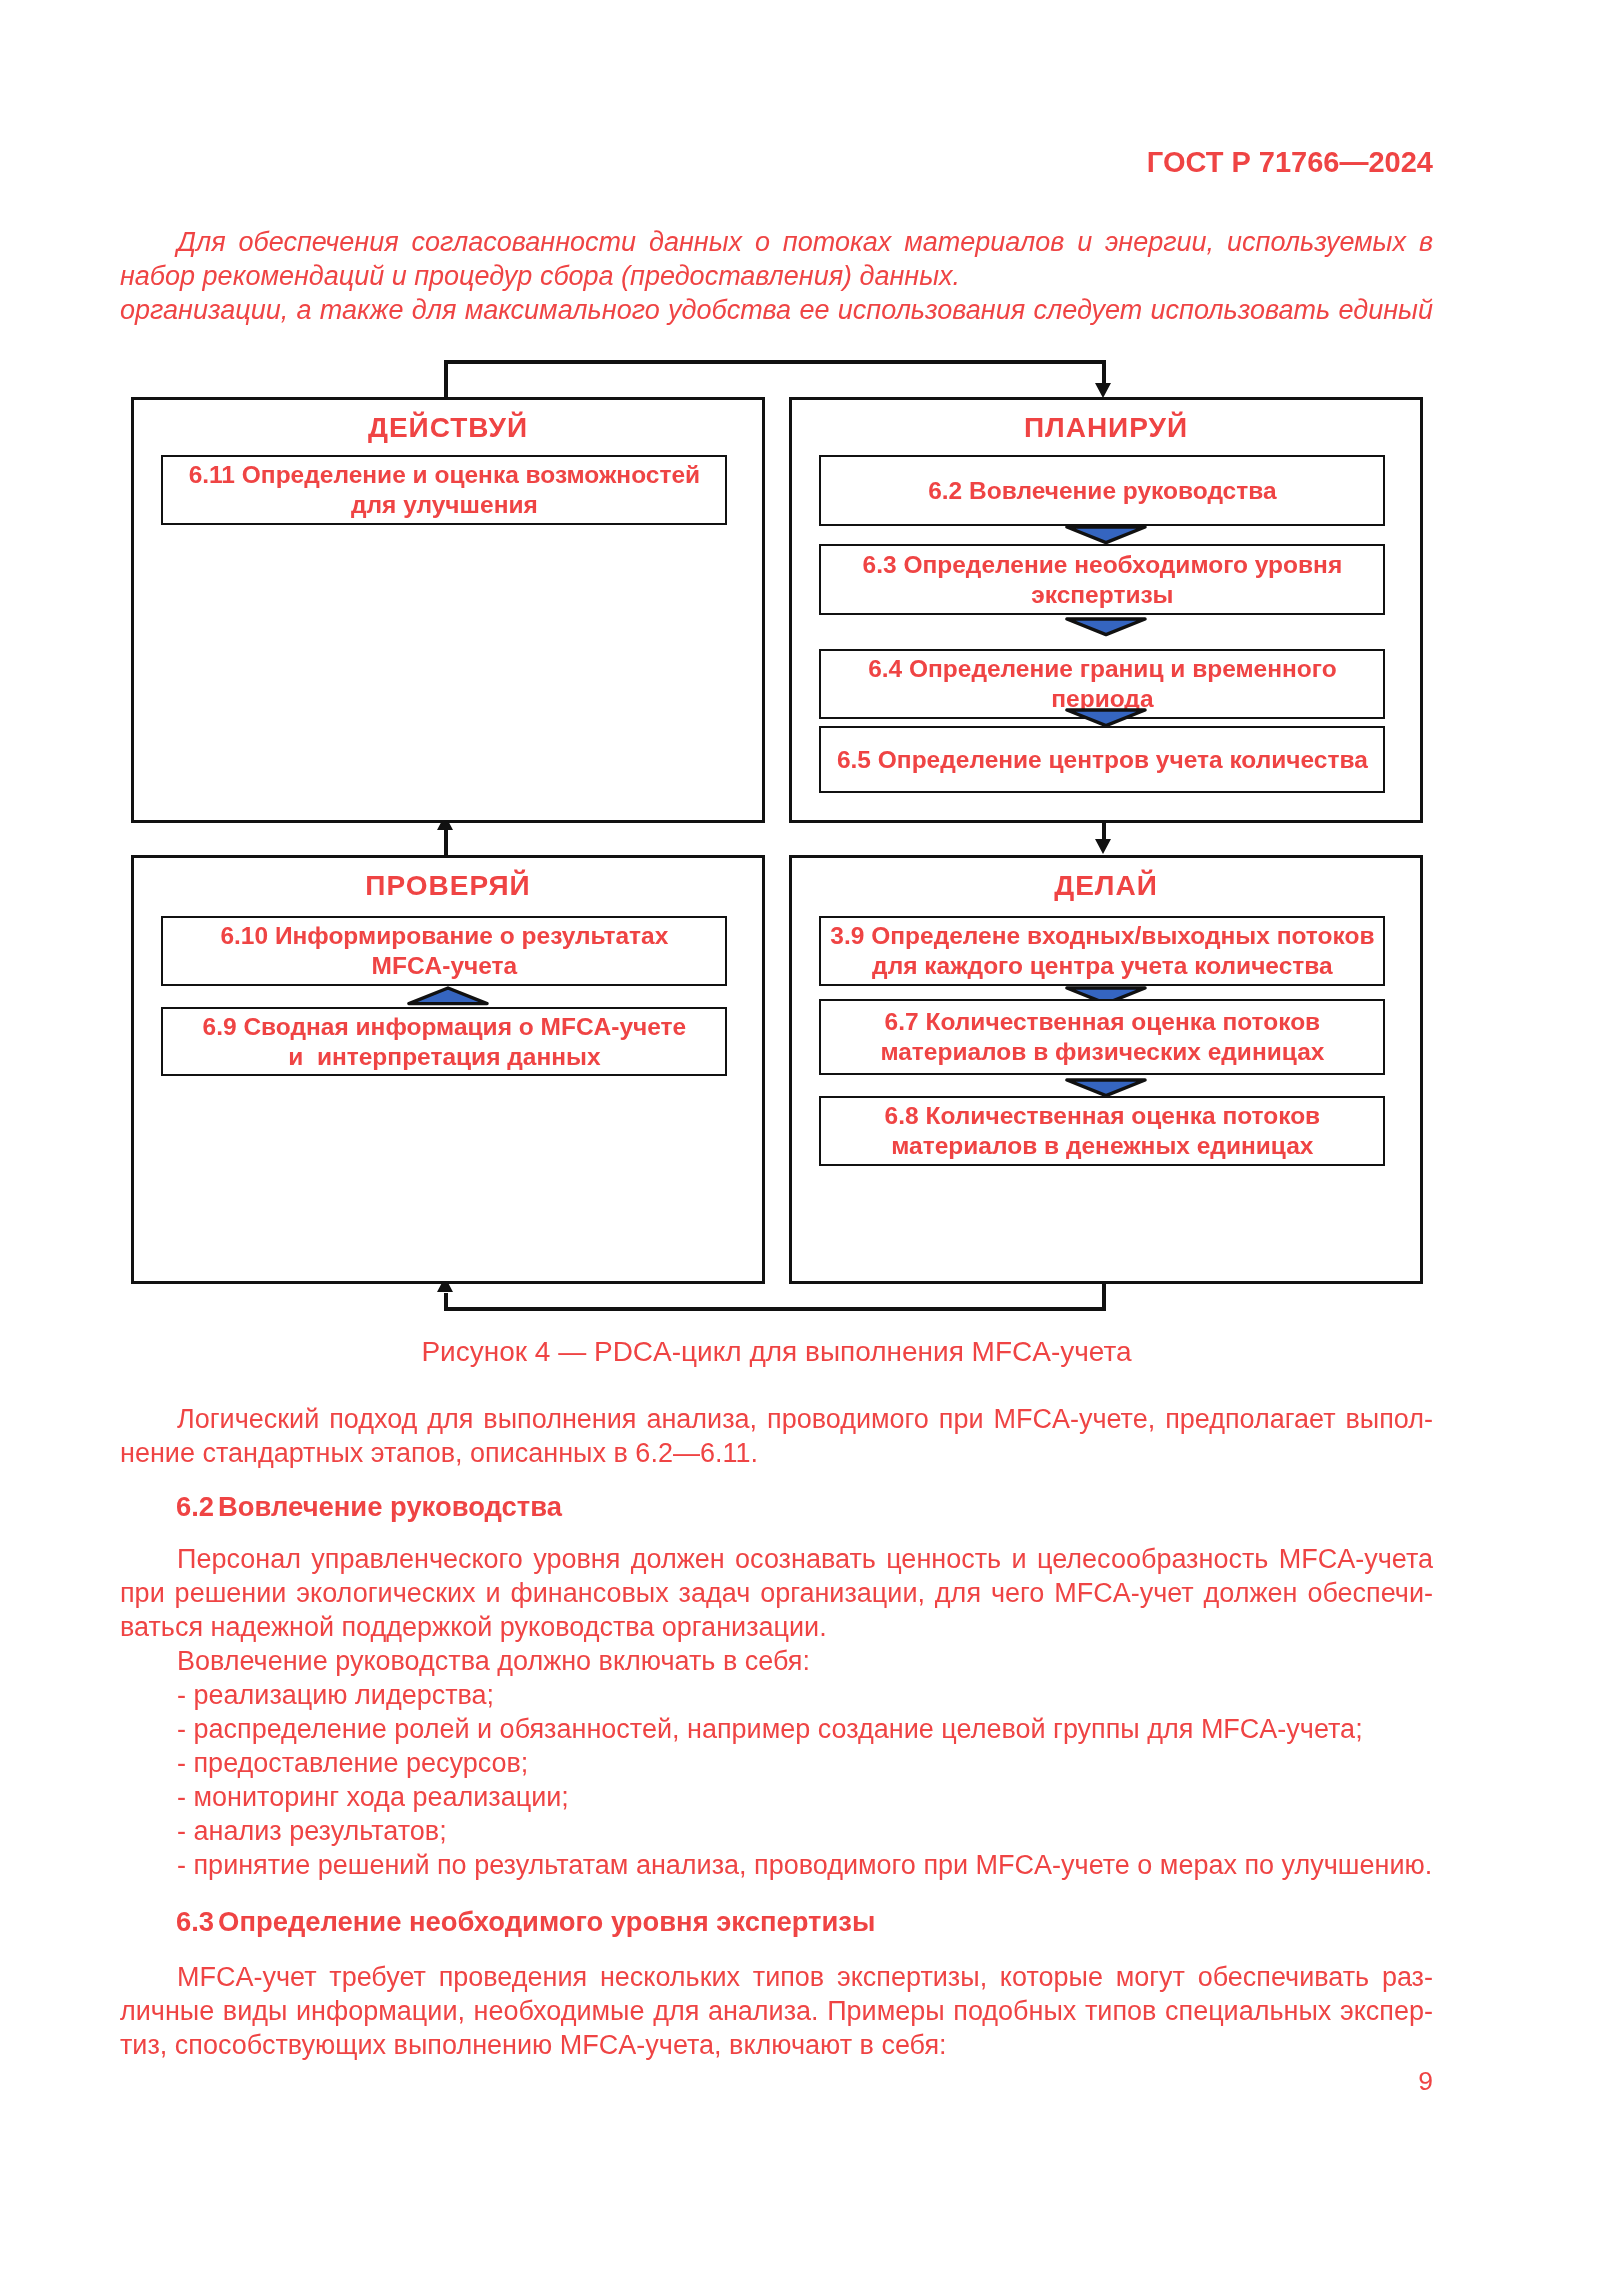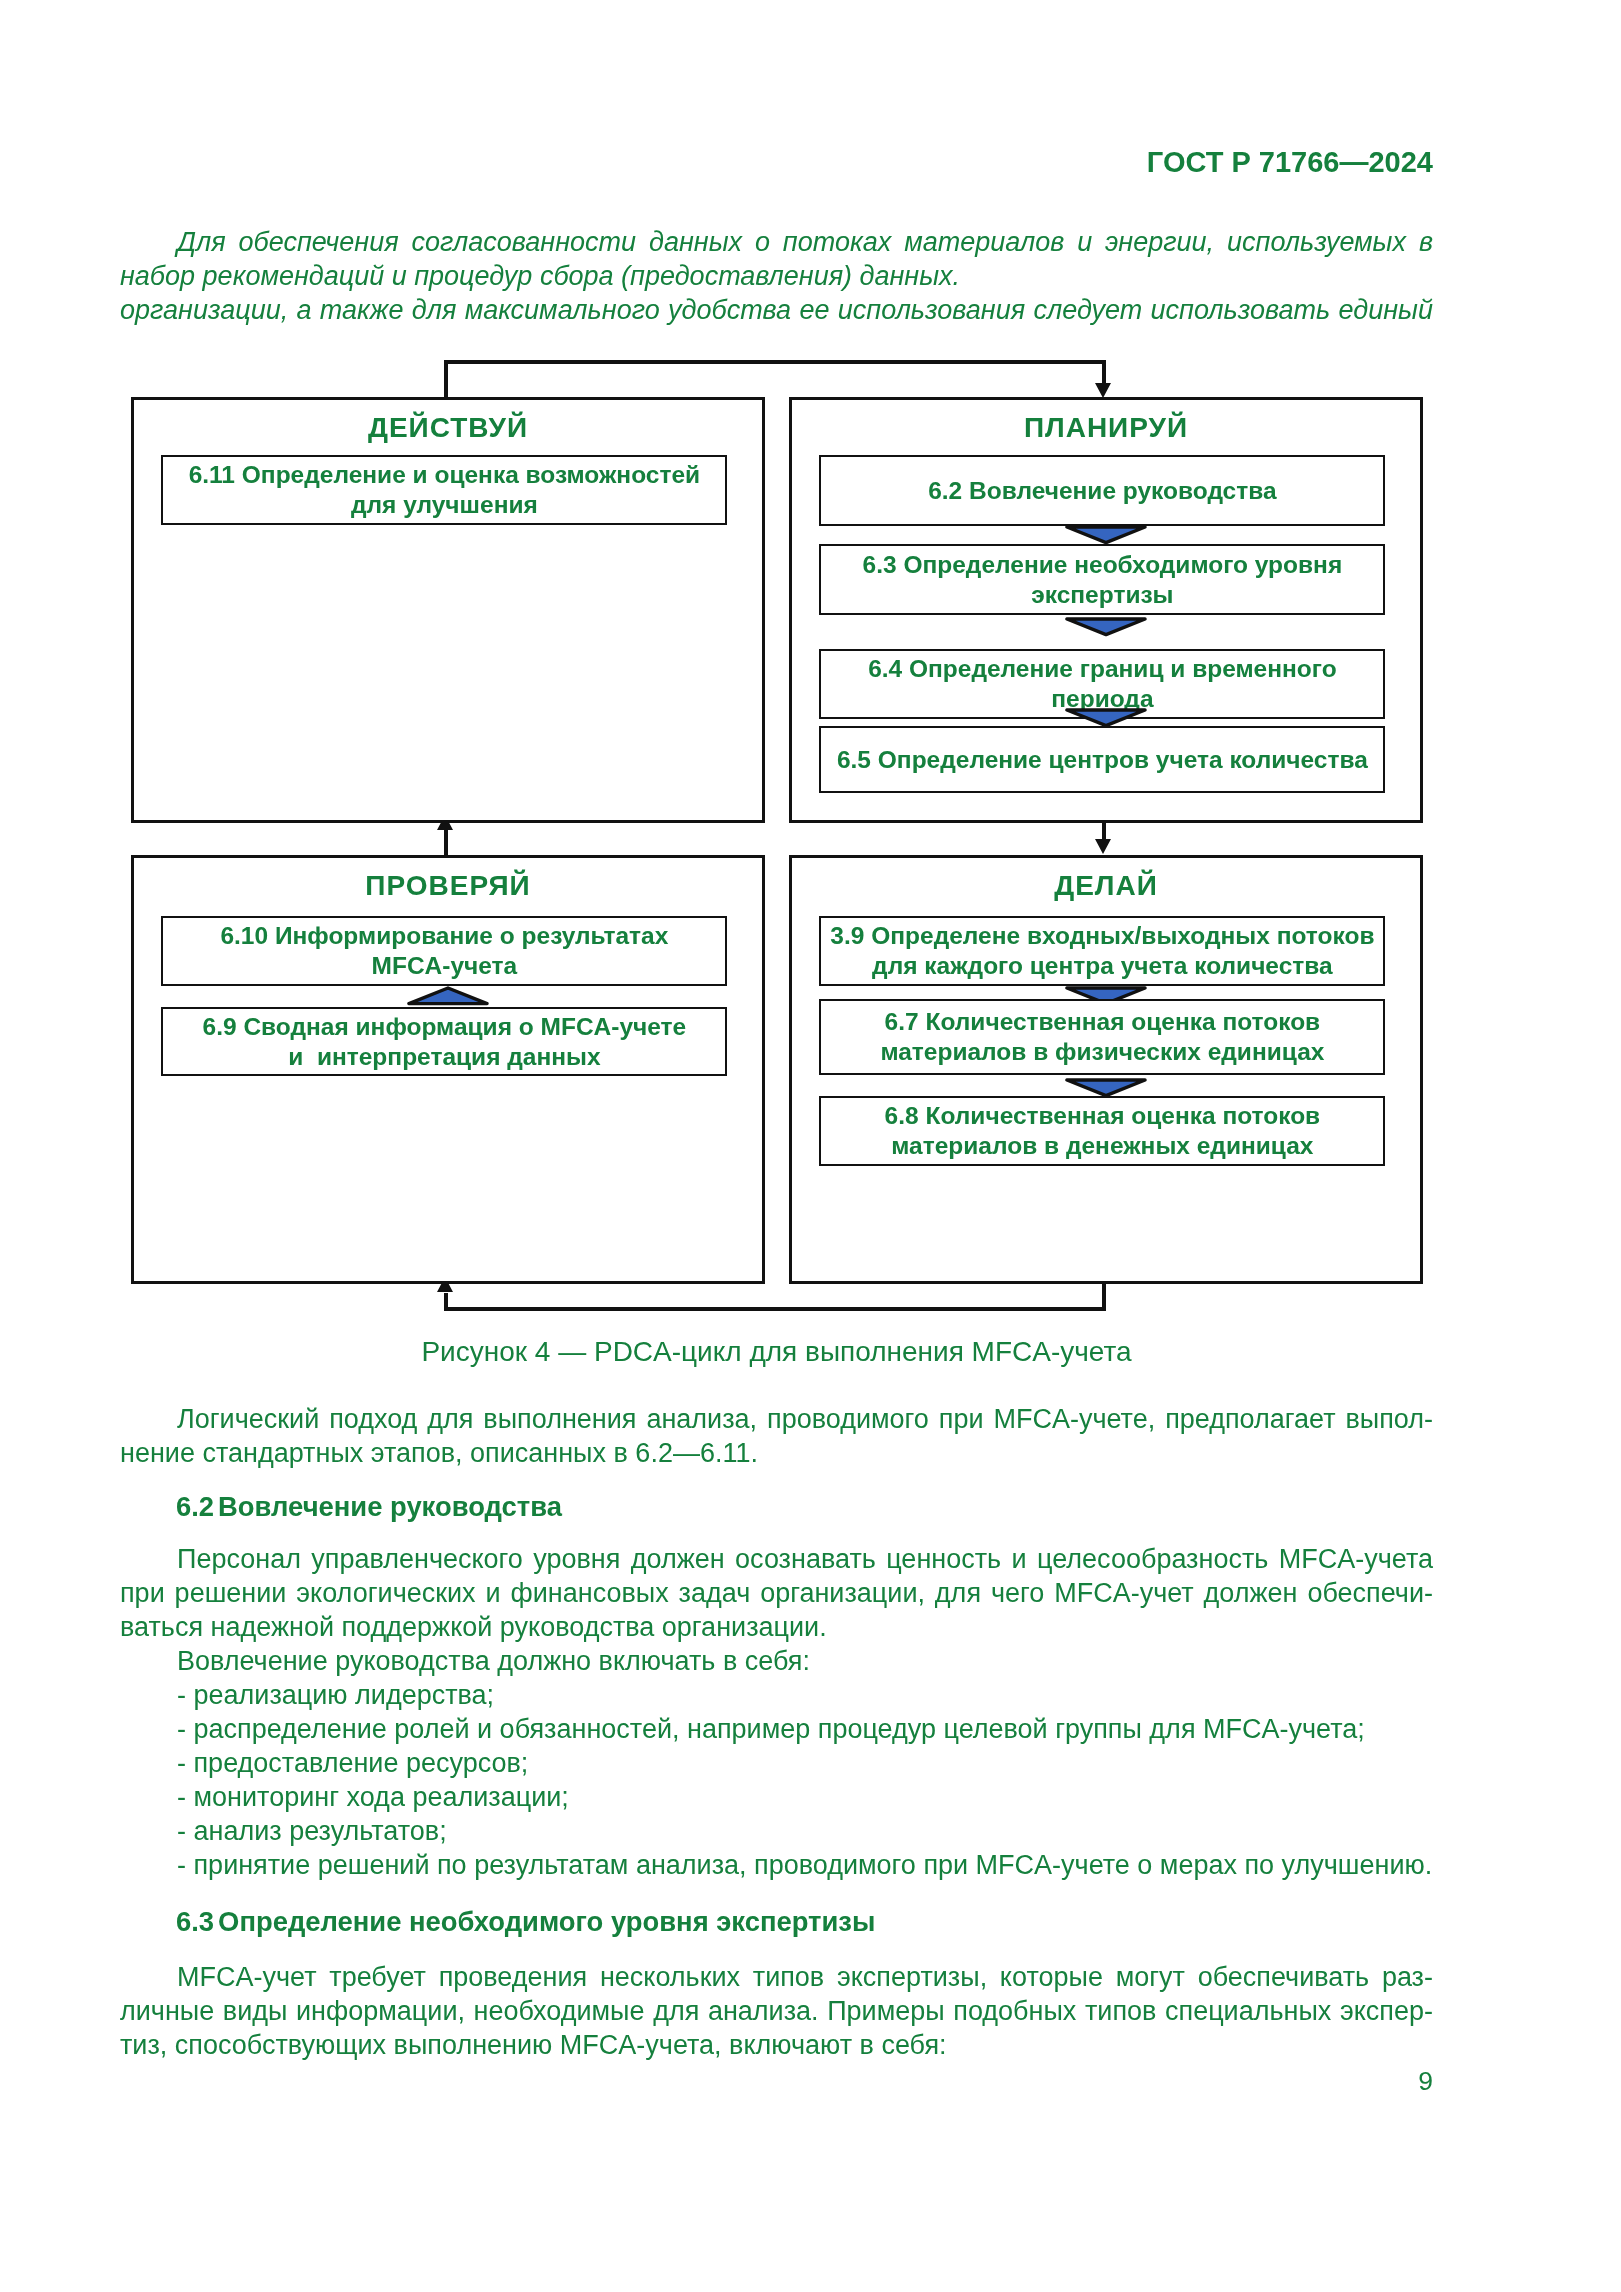--- a/index.html
+++ b/index.html
@@ -1,18 +1,18 @@
 <!DOCTYPE html>
 <html><head>
 <meta charset="utf-8">
 <style>
   html,body { margin:0; padding:0; background:#e8e8e8; }
   .page {
     position:relative; width:1621px; height:2293px; margin:0 auto;
-    background:#ffffff; color:#15803d;
+    background:#ffffff; color:#ef4444;
     font-family:"Liberation Sans", sans-serif;
     overflow:hidden;
   }
   
   .tblock { position:absolute; left:120px; width:1313px; font-size:27px; line-height:34px; }
   .tline  { text-align:justify; }
   .tline.stretch { text-align-last:justify; }
   .ind    { text-indent:57px; }
   .it     { font-style:italic; }
   .docnum  { text-align:right; font-weight:bold; font-size:29px; }
@@ -150,21 +150,21 @@
   <div class="heading" style="top:1491px">
     <span class="hn">6.2</span><span class="ht">Вовлечение руководства</span>
   </div>
 
   <div class="tblock" style="top:1542px">
     <div class="tline stretch ind">Персонал управленческого уровня должен осознавать ценность и целесообразность MFCA-учета</div>
     <div class="tline stretch">при решении экологических и финансовых задач организации, для чего MFCA-учет должен обеспечи-</div>
     <div class="tline">ваться надежной поддержкой руководства организации.</div>
     <div class="tline ind">Вовлечение руководства должно включать в себя:</div>
     <div class="tline ind">- реализацию лидерства;</div>
-    <div class="tline ind">- распределение ролей и обязанностей, например процедур целевой группы для MFCA-учета;</div>
+    <div class="tline ind">- распределение ролей и обязанностей, например создание целевой группы для MFCA-учета;</div>
     <div class="tline ind">- предоставление ресурсов;</div>
     <div class="tline ind">- мониторинг хода реализации;</div>
     <div class="tline ind">- анализ результатов;</div>
     <div class="tline ind">- принятие решений по результатам анализа, проводимого при MFCA-учете о мерах по улучшению.</div>
   </div>
 
   <div class="heading" style="top:1906px">
     <span class="hn">6.3</span><span class="ht">Определение необходимого уровня экспертизы</span>
   </div>
 

